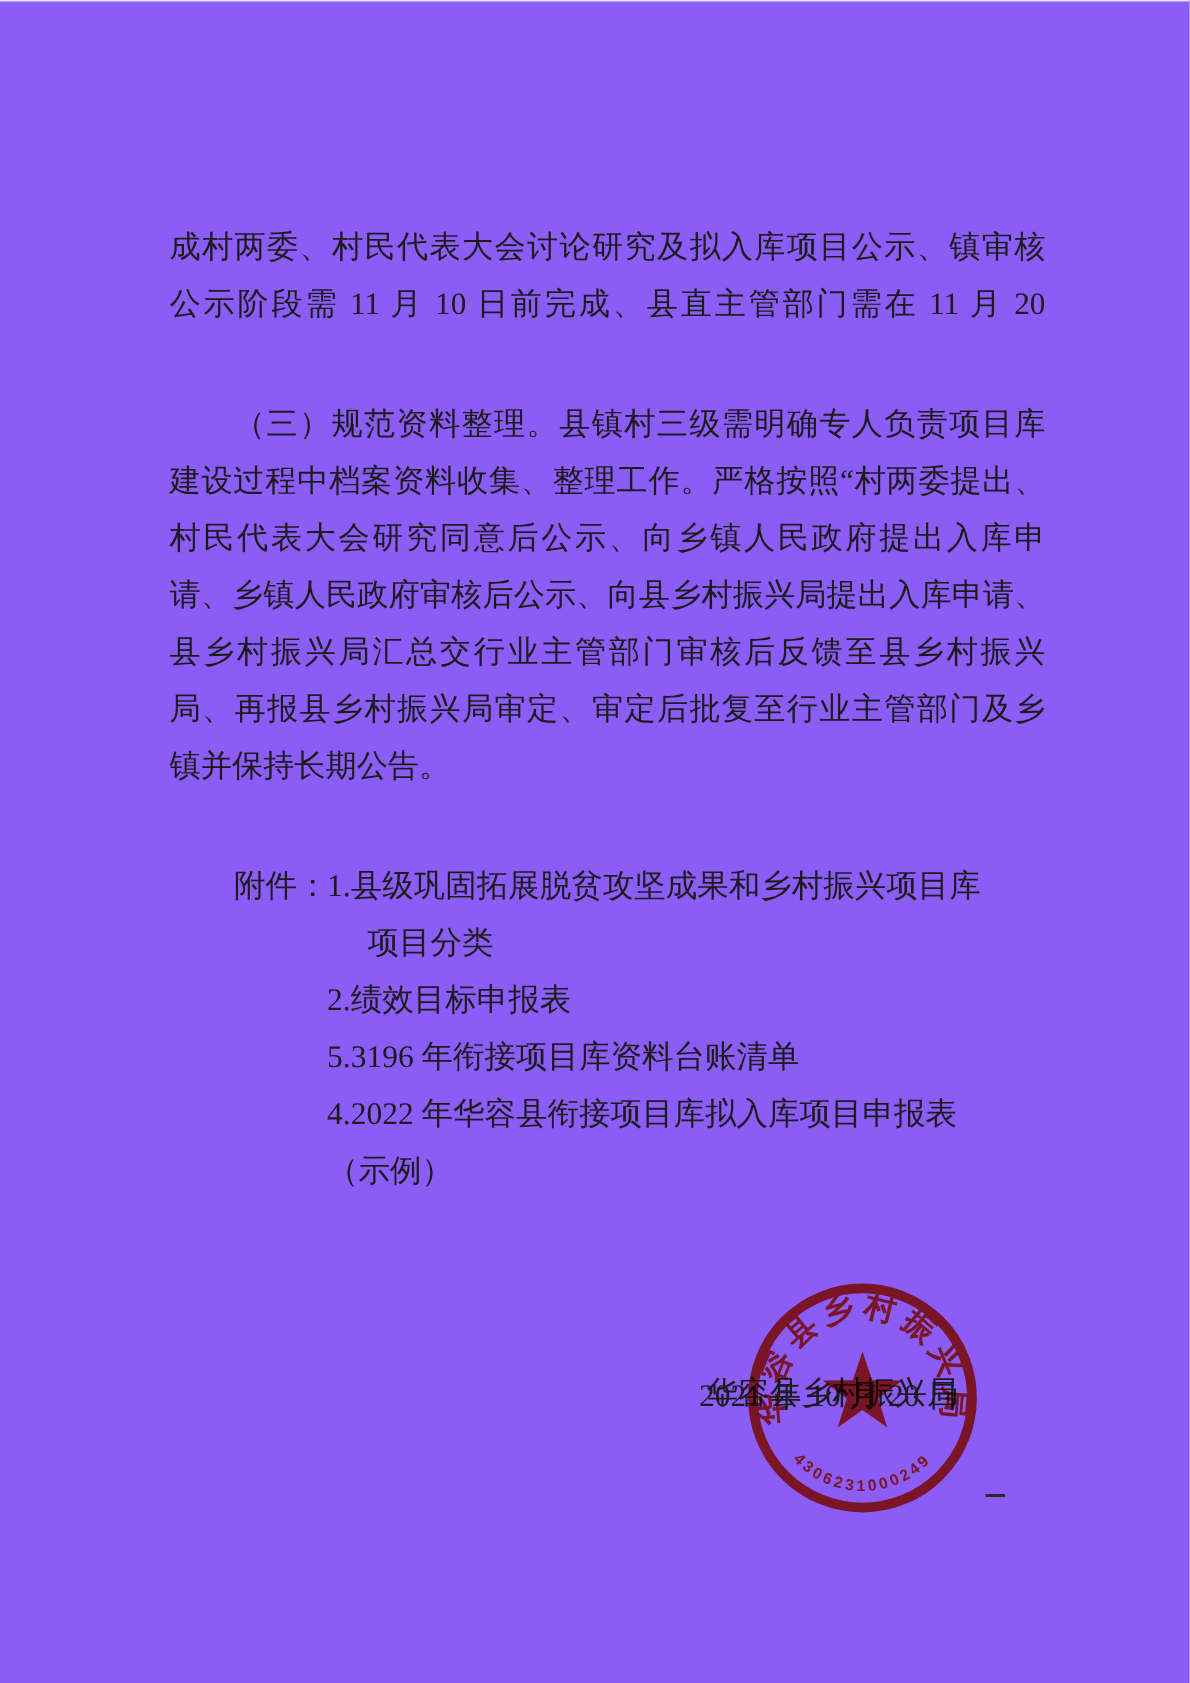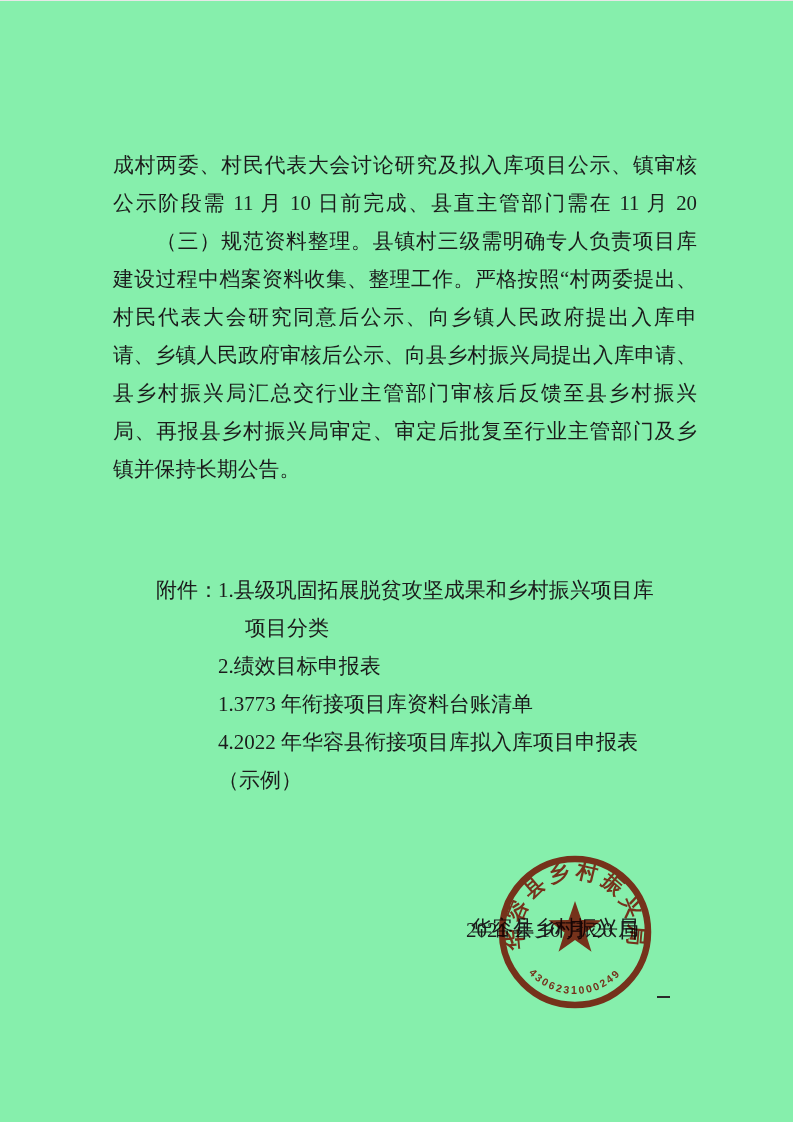--- a/index.html
+++ b/index.html
@@ -1,31 +1,31 @@
 <!DOCTYPE html>
 <html><head>
 <meta charset="utf-8">
 <style>
   html,body{margin:0;padding:0;}
   .page{
     position:relative;
     width:793px;height:1122px;
-    background:#86efac;
+    background:#8b5cf6;
     overflow:hidden;
     font-family:"Liberation Serif","DejaVu Serif",serif;
     color:#1b1b1b;
   }
   .page-edge{position:absolute;top:0;left:0;width:793px;height:1px;background:#e8e8e8;}
   .body-block{
     position:absolute;left:113px;top:146px;width:584px;
     font-size:20.8px;
   }
   .line{height:38px;line-height:38px;}
   .fill{text-align:justify;text-align-last:justify;}
-  .indent2{text-indent:43px;}
+  .indent2{text-indent:43px;margin-top:42px;}
   b{font-weight:normal;}
   .attach-label{
     position:absolute;left:156px;top:571px;
     font-size:21px;height:38px;line-height:38px;
   }
   .attach-items{
     position:absolute;left:218px;top:571px;width:470px;
     font-size:21px;
   }
   .attach-items .cont{padding-left:27px;}
@@ -64,21 +64,21 @@
     <div class="line fill"><span>县乡村振兴局汇总交行业主管部门审核后反馈至县乡村振兴</span></div>
     <div class="line fill"><span>局、再报县乡村振兴局审定、审定后批复至行业主管部门及乡</span></div>
     <div class="line"><span>镇并保持长期公告。</span></div>
   </div>
 
   <div class="attach-label">附件：</div>
   <div class="attach-items">
     <div class="line">1.县级巩固拓展脱贫攻坚成果和乡村振兴项目库</div>
     <div class="line cont">项目分类</div>
     <div class="line">2.绩效目标申报表</div>
-    <div class="line">1.3773 年衔接项目库资料台账清单</div>
+    <div class="line">5.3196 年衔接项目库资料台账清单</div>
     <div class="line">4.2022 年华容县衔接项目库拟入库项目申报表</div>
     <div class="line">（示例）</div>
   </div>
 
   <div class="sig-agency">华容县乡村振兴局</div>
   <div class="sig-date">2021 年 10 月 20 日</div>
 
   <div class="seal">
     <svg viewBox="0 0 160 160">
       <defs>

